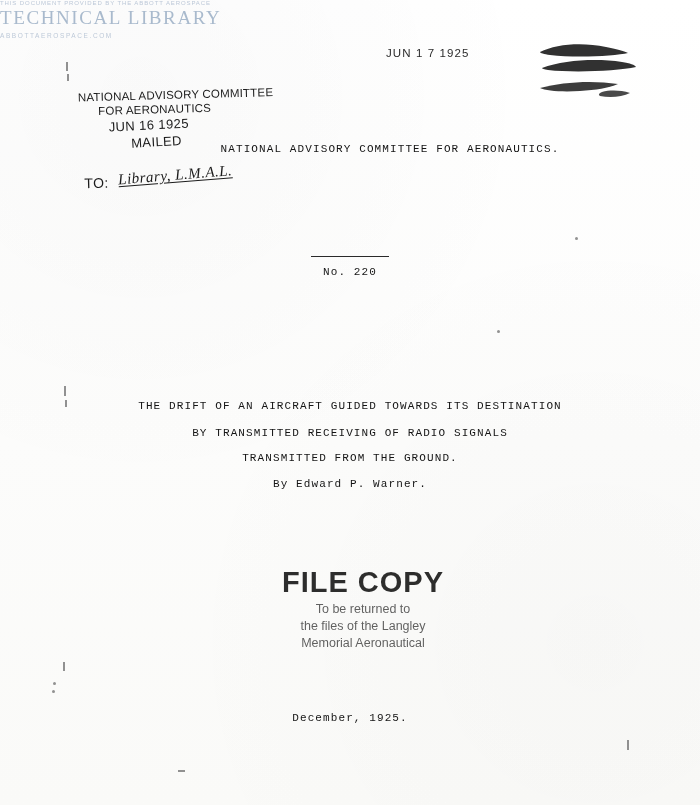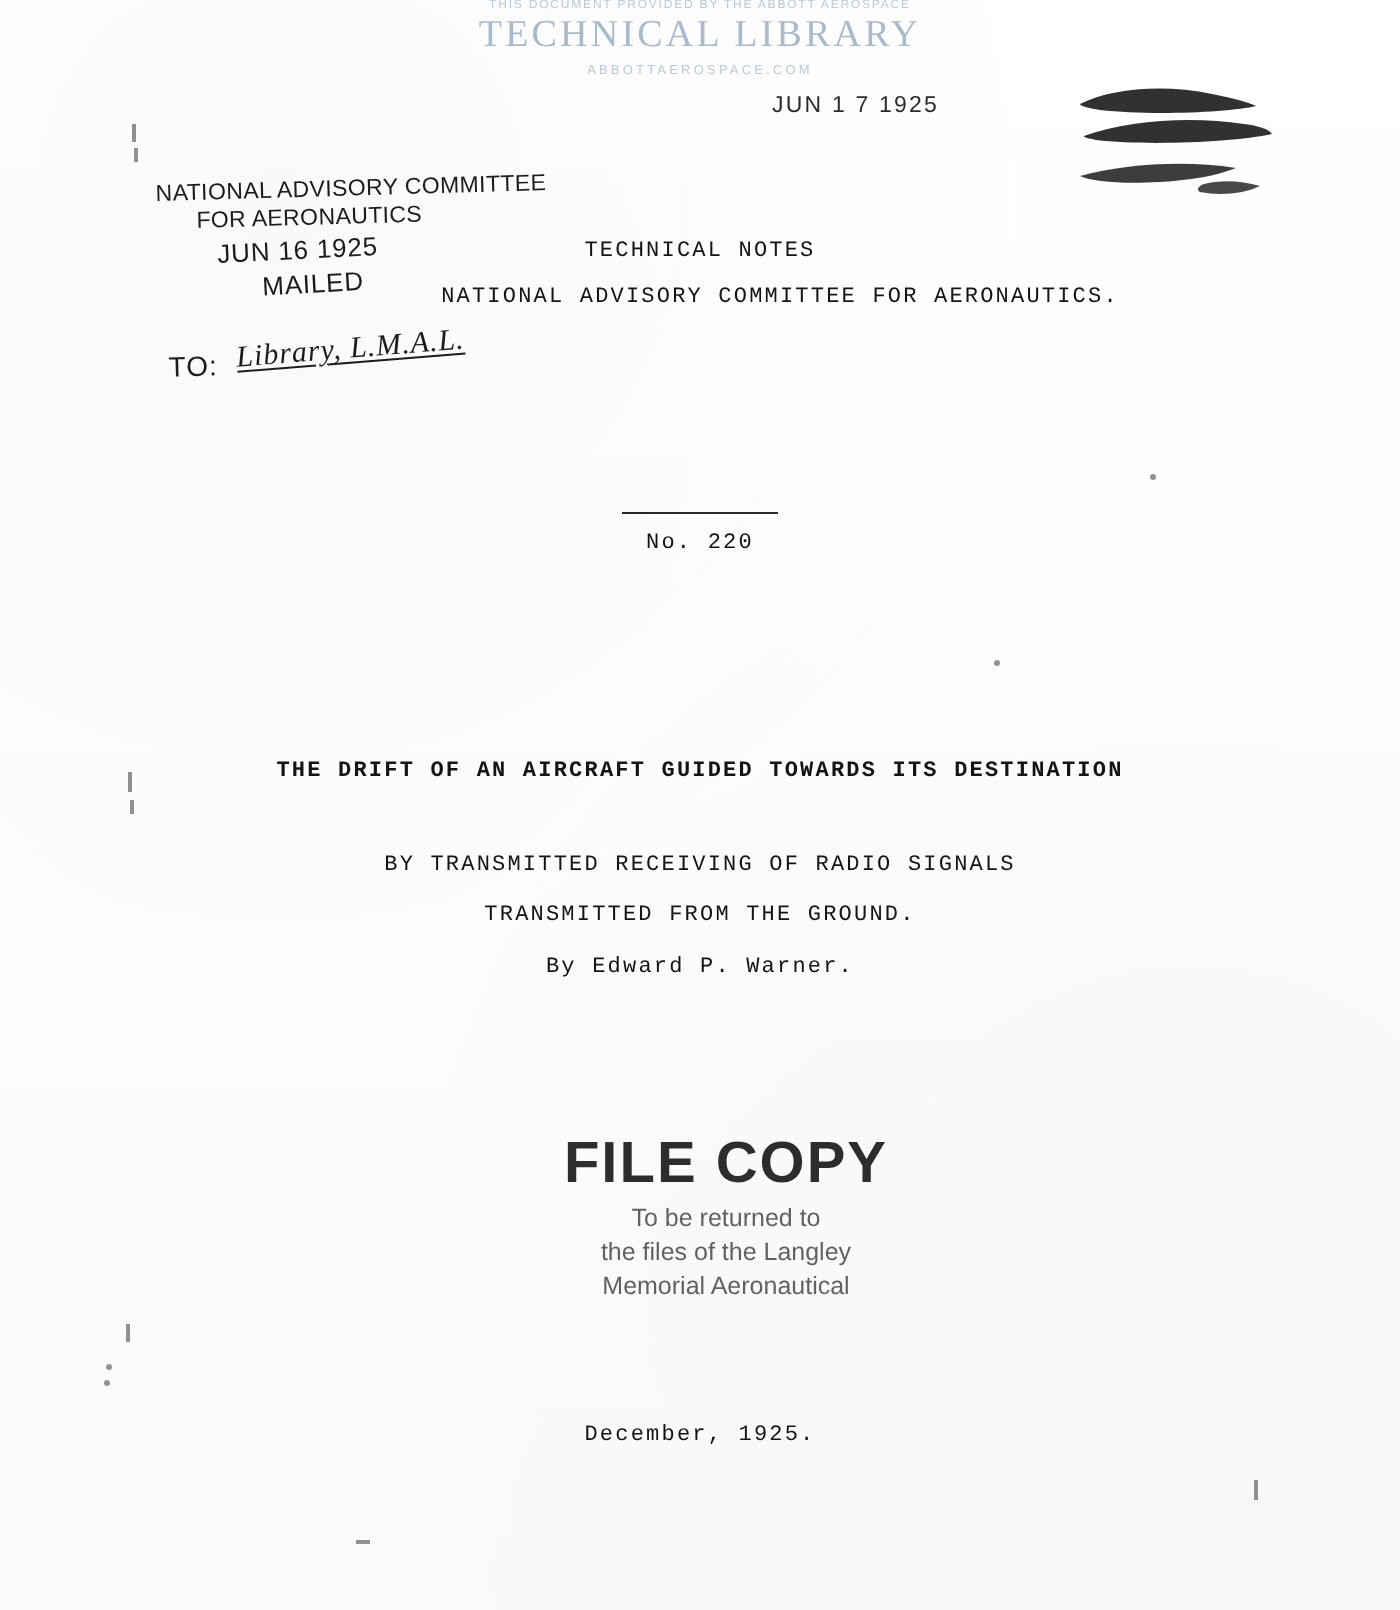--- a/index.html
+++ b/index.html
@@ -27,21 +27,20 @@
       linear-gradient(180deg, #ffffff 0%, #fcfcfb 55%, #fafaf8 100%);
     pointer-events: none;
   }
 
   
   .watermark {
     position: absolute;
     top: 0px;
     left: 0;
     width: 700px;
-    text-align: center;
     color: #b9c6d6;
     user-select: none;
   }
   .wm-top {
     font-family: "Liberation Sans", sans-serif;
     font-size: 6px;
     letter-spacing: 0.9px;
     color: #bcc8d8;
   }
   .wm-main {
@@ -161,21 +160,21 @@
   .rule {
     position: absolute;
     top: 256px;
     left: 311px;
     width: 78px;
     border-top: 1px solid #2a2a2a;
   }
 
   .no-line { top: 266px; }
 
-  .title1 { top: 380px; font-weight: bold; }
+  .title1 { top: 400px; }
   .title2 { top: 427px; }
   .title3 { top: 452px; }
   .author { top: 478px; }
 
   .date-bottom { top: 712px; }
 
   
   .file-copy {
     position: absolute;
     top: 568px;
@@ -234,21 +233,20 @@
 
   <div class="naca-stamp">
     <div class="naca-line1">NATIONAL ADVISORY COMMITTEE</div>
     <div class="naca-line2">FOR AERONAUTICS</div>
     <div class="naca-datestamp">JUN 16 1925</div>
     <div class="naca-mailed">MAILED</div>
     <div class="naca-to">TO:</div>
     <div class="naca-sig">Library, L.M.A.L.</div>
   </div>
 
-  <div class="center-block tn-title tw">TECHNICAL NOTES</div>
   <div class="center-block tn-org tw">NATIONAL ADVISORY COMMITTEE FOR AERONAUTICS.</div>
 
   <div class="rule"></div>
   <div class="center-block no-line tw">No. 220</div>
 
   <div class="center-block title1 tw">THE DRIFT OF AN AIRCRAFT GUIDED TOWARDS ITS DESTINATION</div>
   <div class="center-block title2 tw">BY TRANSMITTED RECEIVING OF RADIO SIGNALS</div>
   <div class="center-block title3 tw">TRANSMITTED FROM THE GROUND.</div>
   <div class="center-block author tw">By Edward P. Warner.</div>
 

